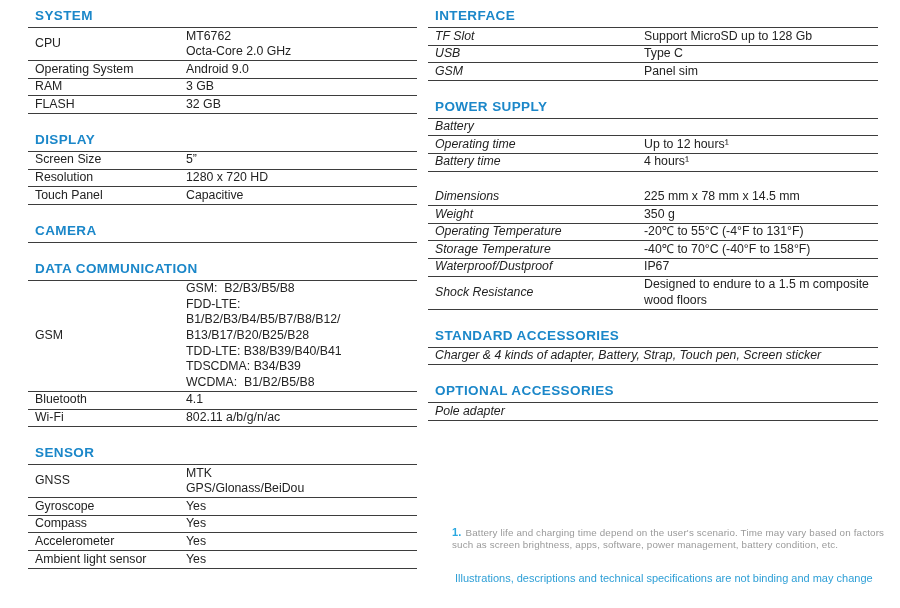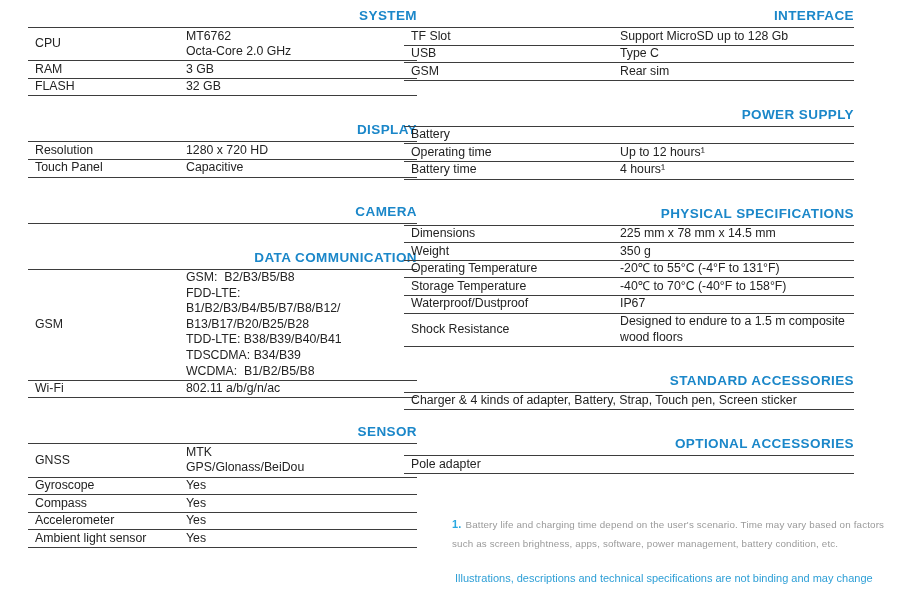--- a/index.html
+++ b/index.html
@@ -6,65 +6,64 @@
   html,body { width:900px; height:608px; }
   body {
     background:#ffffff;
     font-family:"Liberation Sans", sans-serif;
     color:#232323;
     position:relative;
     overflow:hidden;
   }
   .col { position:absolute; top:7px; }
   .col-left  { left:28px;  width:389px; }
-  .col-right { left:404px; width:450px; }
-
-  .section { margin-top:25px; }
+  .col-right { left:428px; width:450px; }
+
+  .section { margin-top:17px; }
   .section:first-child { margin-top:0; }
 
   .section-title {
     font-size:13.5px;
     line-height:18px;
     font-weight:700;
     letter-spacing:0.4px;
     color:#1b87c9;
     padding-bottom:2px;
     padding-left:7px;
     border-bottom:1.4px solid #3d3d3d;
-    text-align:right;
   }
 
   .spec-table { width:100%; }
   .spec-row {
     display:flex;
     align-items:center;
     border-bottom:1.4px solid #3d3d3d;
     font-size:12.3px;
     line-height:15.6px;
     padding:0.5px 0;
   }
   .spec-label {
     flex:none;
     padding-left:7px;
     white-space:pre-wrap;
   }
   .col-left  .spec-label { width:158px; }
-  .col-right .spec-label { width:216px; }
+  .col-right .spec-label { width:216px;font-style:italic; }
   .spec-value {
     flex:1;
     white-space:pre-wrap;
   }
   .spec-row.full .spec-label { width:auto; flex:1; }
 
   .footnote {
     position:absolute;
-    left:452px; top:515px;
+    left:452px; top:526px;
     width:436px;
     font-size:9.8px;
-    line-height:19px;
+    line-height:12px;
     color:#9a9a9a;
     letter-spacing:0.15px;
   }
   .footnote-number {
     color:#29a8e0;
     font-size:11px;
     font-weight:700;
     margin-right:4px;
   }
   .disclaimer {
@@ -82,32 +81,40 @@
 <div class="col col-left">
     <div class="section">
       <div class="section-title">SYSTEM</div>
       <div class="spec-table">
         <div class="spec-row">
           <div class="spec-label">CPU</div>
           <div class="spec-value">MT6762
 Octa-Core 2.0 GHz</div>
         </div>
         <div class="spec-row">
+          <div class="spec-label">Operating System</div>
+          <div class="spec-value">Android 9.0</div>
+        </div>
+        <div class="spec-row">
           <div class="spec-label">RAM</div>
           <div class="spec-value">3 GB</div>
         </div>
         <div class="spec-row">
           <div class="spec-label">FLASH</div>
           <div class="spec-value">32 GB</div>
         </div>
       </div>
     </div>
     <div class="section">
       <div class="section-title">DISPLAY</div>
       <div class="spec-table">
+        <div class="spec-row">
+          <div class="spec-label">Screen Size</div>
+          <div class="spec-value">5”</div>
+        </div>
         <div class="spec-row">
           <div class="spec-label">Resolution</div>
           <div class="spec-value">1280 x 720 HD</div>
         </div>
         <div class="spec-row">
           <div class="spec-label">Touch Panel</div>
           <div class="spec-value">Capacitive</div>
         </div>
       </div>
     </div>
@@ -121,20 +128,24 @@
           <div class="spec-label">GSM</div>
           <div class="spec-value">GSM:  B2/B3/B5/B8
 FDD-LTE:
 B1/B2/B3/B4/B5/B7/B8/B12/
 B13/B17/B20/B25/B28
 TDD-LTE: B38/B39/B40/B41
 TDSCDMA: B34/B39
 WCDMA:  B1/B2/B5/B8</div>
         </div>
         <div class="spec-row">
+          <div class="spec-label">Bluetooth</div>
+          <div class="spec-value">4.1</div>
+        </div>
+        <div class="spec-row">
           <div class="spec-label">Wi-Fi</div>
           <div class="spec-value">802.11 a/b/g/n/ac</div>
         </div>
       </div>
     </div>
     <div class="section">
       <div class="section-title">SENSOR</div>
       <div class="spec-table">
         <div class="spec-row">
           <div class="spec-label">GNSS</div>
@@ -167,42 +178,41 @@
         <div class="spec-row">
           <div class="spec-label">TF Slot</div>
           <div class="spec-value">Support MicroSD up to 128 Gb</div>
         </div>
         <div class="spec-row">
           <div class="spec-label">USB</div>
           <div class="spec-value">Type C</div>
         </div>
         <div class="spec-row">
           <div class="spec-label">GSM</div>
-          <div class="spec-value">Rear sim</div>
+          <div class="spec-value">Panel sim</div>
         </div>
       </div>
     </div>
     <div class="section">
       <div class="section-title">POWER SUPPLY</div>
       <div class="spec-table">
         <div class="spec-row">
           <div class="spec-label">Battery</div>
         </div>
         <div class="spec-row">
           <div class="spec-label">Operating time</div>
           <div class="spec-value">Up to 12 hours¹</div>
         </div>
         <div class="spec-row">
           <div class="spec-label">Battery time</div>
           <div class="spec-value">4 hours¹</div>
         </div>
       </div>
     </div>
     <div class="section">
-      <div class="section-title">PHYSICAL SPECIFICATIONS</div>
       <div class="spec-table">
         <div class="spec-row">
           <div class="spec-label">Dimensions</div>
           <div class="spec-value">225 mm x 78 mm x 14.5 mm</div>
         </div>
         <div class="spec-row">
           <div class="spec-label">Weight</div>
           <div class="spec-value">350 g</div>
         </div>
         <div class="spec-row">

